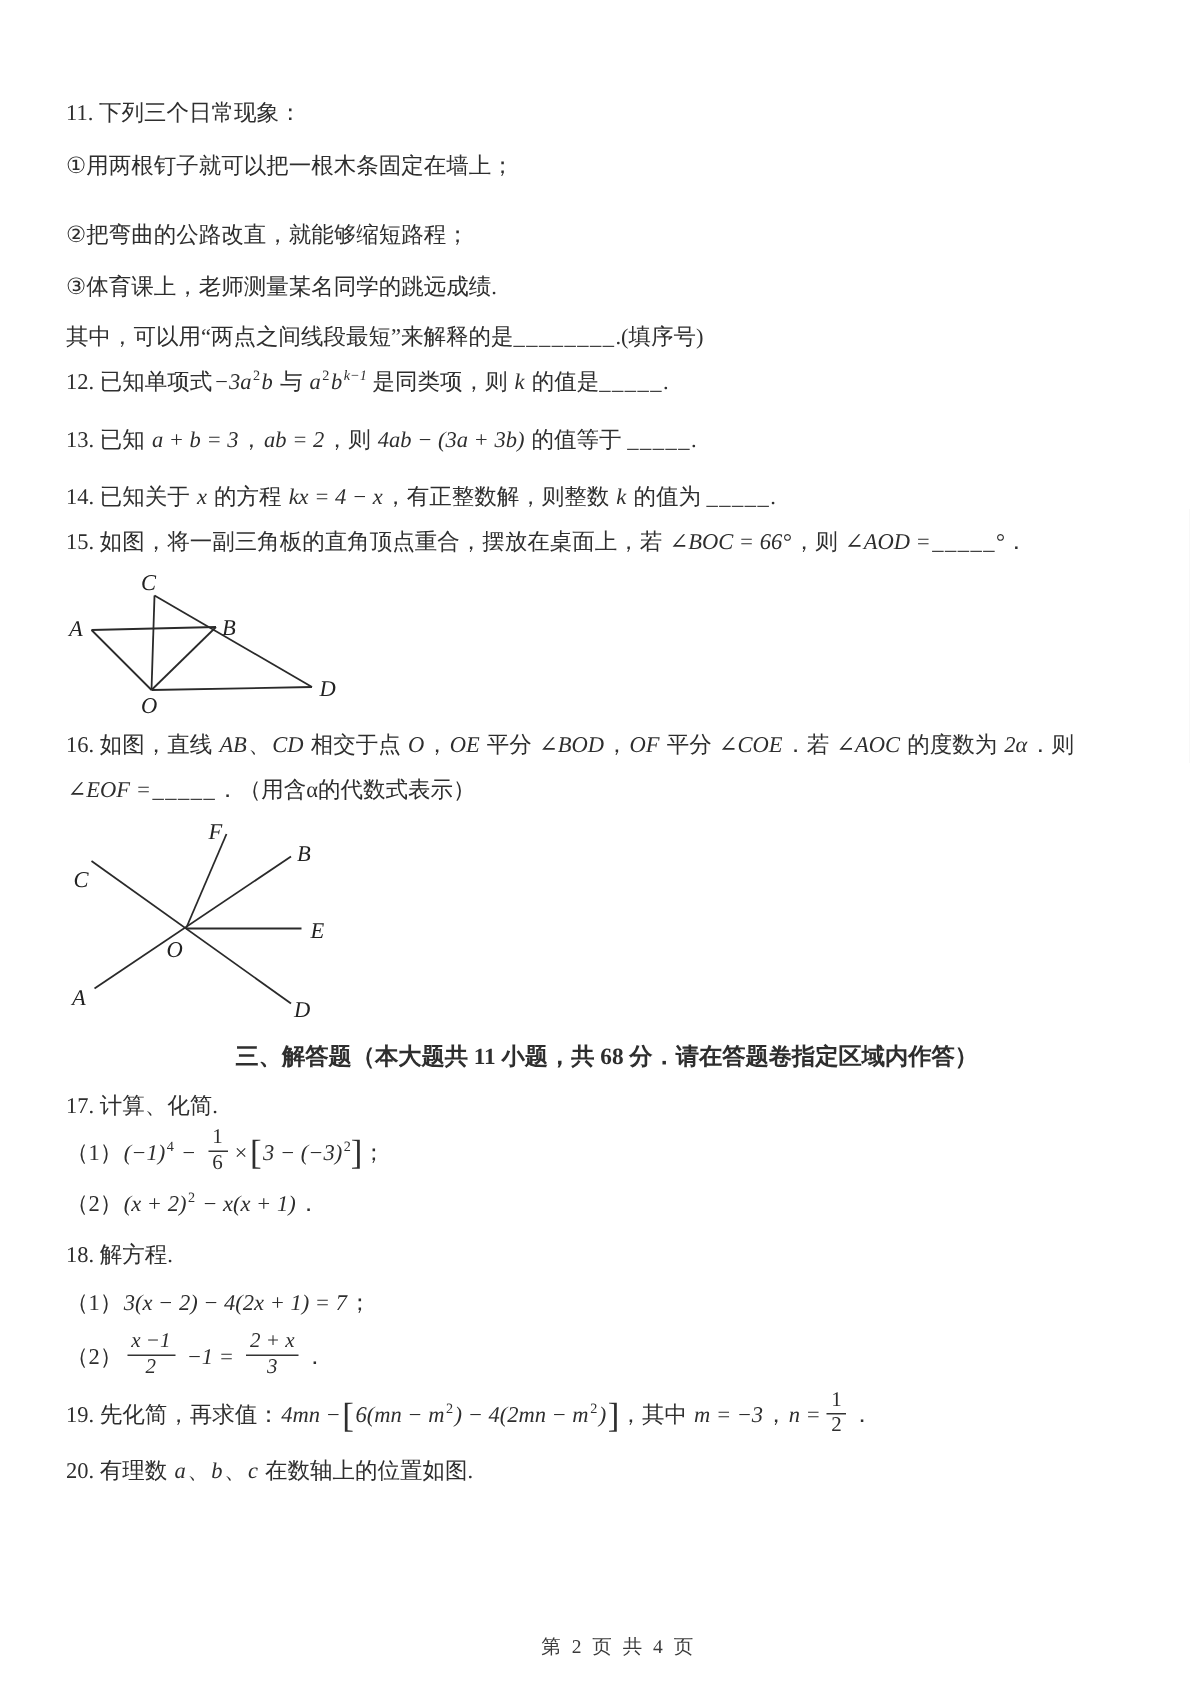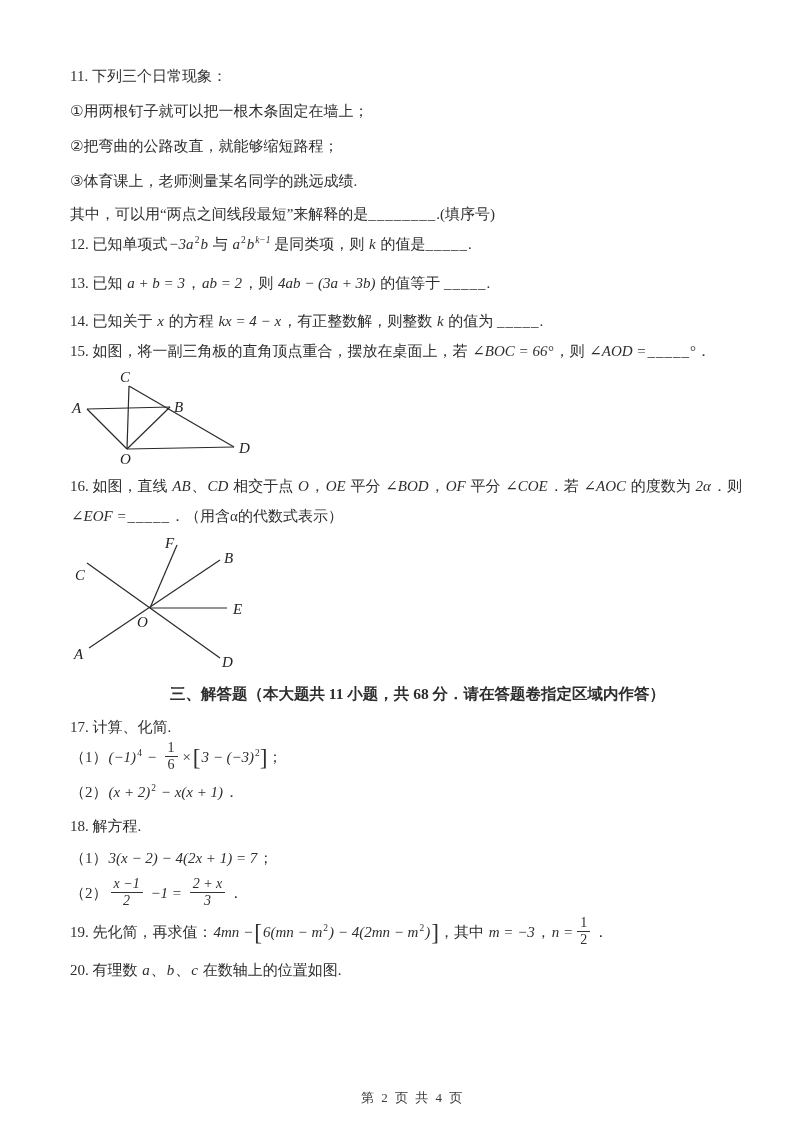--- a/index.html
+++ b/index.html
@@ -1,19 +1,19 @@
 <!DOCTYPE html>
 <html><head>
 <meta charset="utf-8">
 <style>
   html,body{margin:0;padding:0;background:#f3f3f3;}
   .page{
     width:793px;height:1122px;box-sizing:border-box;
     margin:0 auto;position:relative;background:#ffffff;
-    padding:62px 28px 0 70px;overflow:hidden;
+    padding:62px 28px 0 44px;overflow:hidden;
     font-family:"Liberation Serif","DejaVu Serif","DejaVu Sans",serif;
     font-size:15px;color:#2e2e2e;
   }
   .line{line-height:22px;white-space:nowrap;}
   .bold{font-weight:bold;font-size:15.5px;text-align:center;}
   .tc{font-style:normal;}
   .tm{font-style:italic;padding:0 1px;text-align:center;}
   .ts,.tsi{font-size:9.5px;vertical-align:super;line-height:0;}
   .tsi{font-style:italic;}
   .tb{font-size:1.55em;line-height:0;vertical-align:-0.14em;}
@@ -29,21 +29,21 @@
   .footer{position:absolute;top:1089px;left:16px;width:100%;text-align:center;
           font-size:13px;letter-spacing:2px;color:#3a3a3a;}
 </style>
 </head>
 <body>
 
 <div class="page">
 
   <div class="line" style="margin-top:3px"><span class="tc">11. 下列三个日常现象：</span></div>
   <div class="line" style="margin-top:13px"><span class="tc">①用两根钉子就可以把一根木条固定在墙上；</span></div>
-  <div class="line" style="margin-top:13px"><span class="tc">②把弯曲的公路改直，就能够缩短路程；</span></div>
+  <div class="line" style="margin-top:24px"><span class="tc">②把弯曲的公路改直，就能够缩短路程；</span></div>
   <div class="line" style="margin-top:13px"><span class="tc">③体育课上，老师测量某名同学的跳远成绩.</span></div>
   <div class="line" style="margin-top:11px"><span class="tc">其中，可以用“两点之间线段最短”来解释的是</span><span class="tu">________</span><span class="tc">.(填序号)</span></div>
 
   <div class="line" style="margin-top:8px"><span class="tc">12. 已知单项式</span><span class="tm">−3a</span><span class="ts">2</span><span class="tm">b</span><span class="tc"> 与 </span><span class="tm">a</span><span class="ts">2</span><span class="tm">b</span><span class="tsi">k−1</span><span class="tc"> 是同类项，则 </span><span class="tm">k</span><span class="tc"> 的值是</span><span class="tu">_____</span><span class="tc">.</span></div>
   <div class="line" style="margin-top:17px"><span class="tc">13. 已知 </span><span class="tm">a + b = 3</span><span class="tc">，</span><span class="tm">ab = 2</span><span class="tc">，则 </span><span class="tm">4ab − (3a + 3b)</span><span class="tc"> 的值等于 </span><span class="tu">_____</span><span class="tc">.</span></div>
   <div class="line" style="margin-top:16px"><span class="tc">14. 已知关于 </span><span class="tm">x</span><span class="tc"> 的方程 </span><span class="tm">kx = 4 − x</span><span class="tc">，有正整数解，则整数 </span><span class="tm">k</span><span class="tc"> 的值为 </span><span class="tu">_____</span><span class="tc">.</span></div>
   <div class="line" style="margin-top:8px"><span class="tc">15. 如图，将一副三角板的直角顶点重合，摆放在桌面上，若 </span><span class="tm">∠BOC = 66°</span><span class="tc">，则 </span><span class="tm">∠AOD =</span><span class="tu">_____</span><span class="tc">°．</span></div>
 
   <div class="fig" style="margin-top:6px">
       <svg width="250" height="100">

